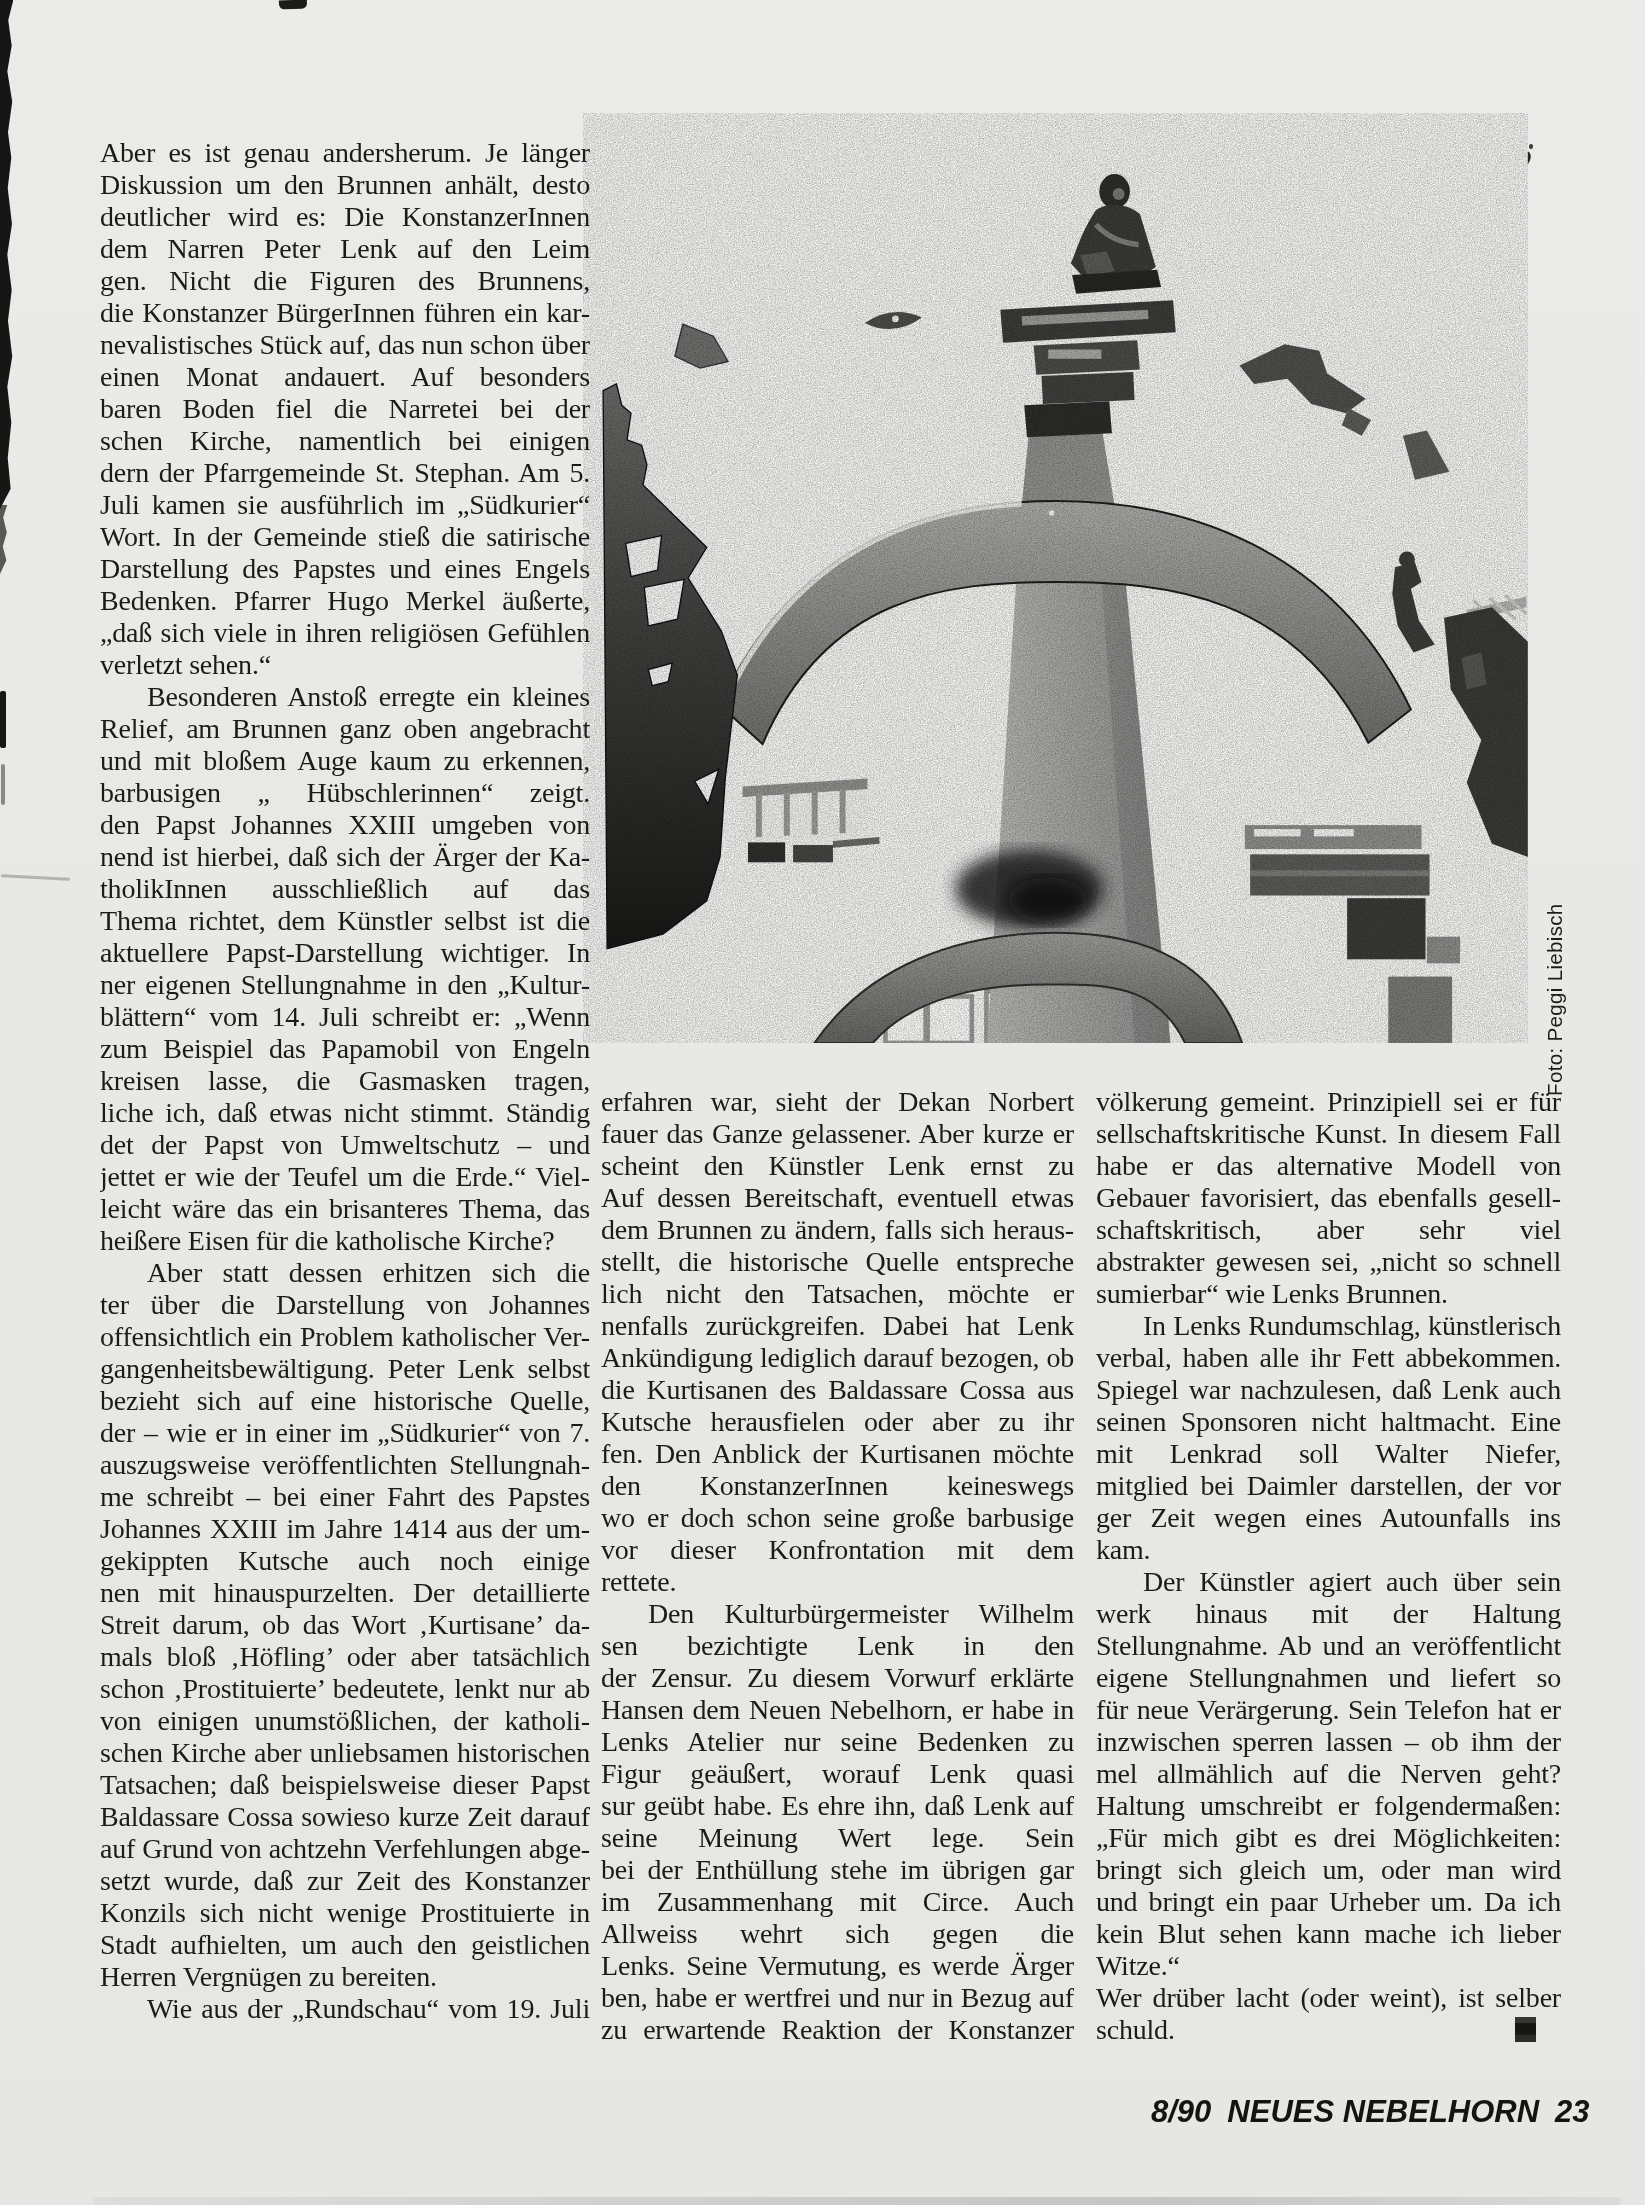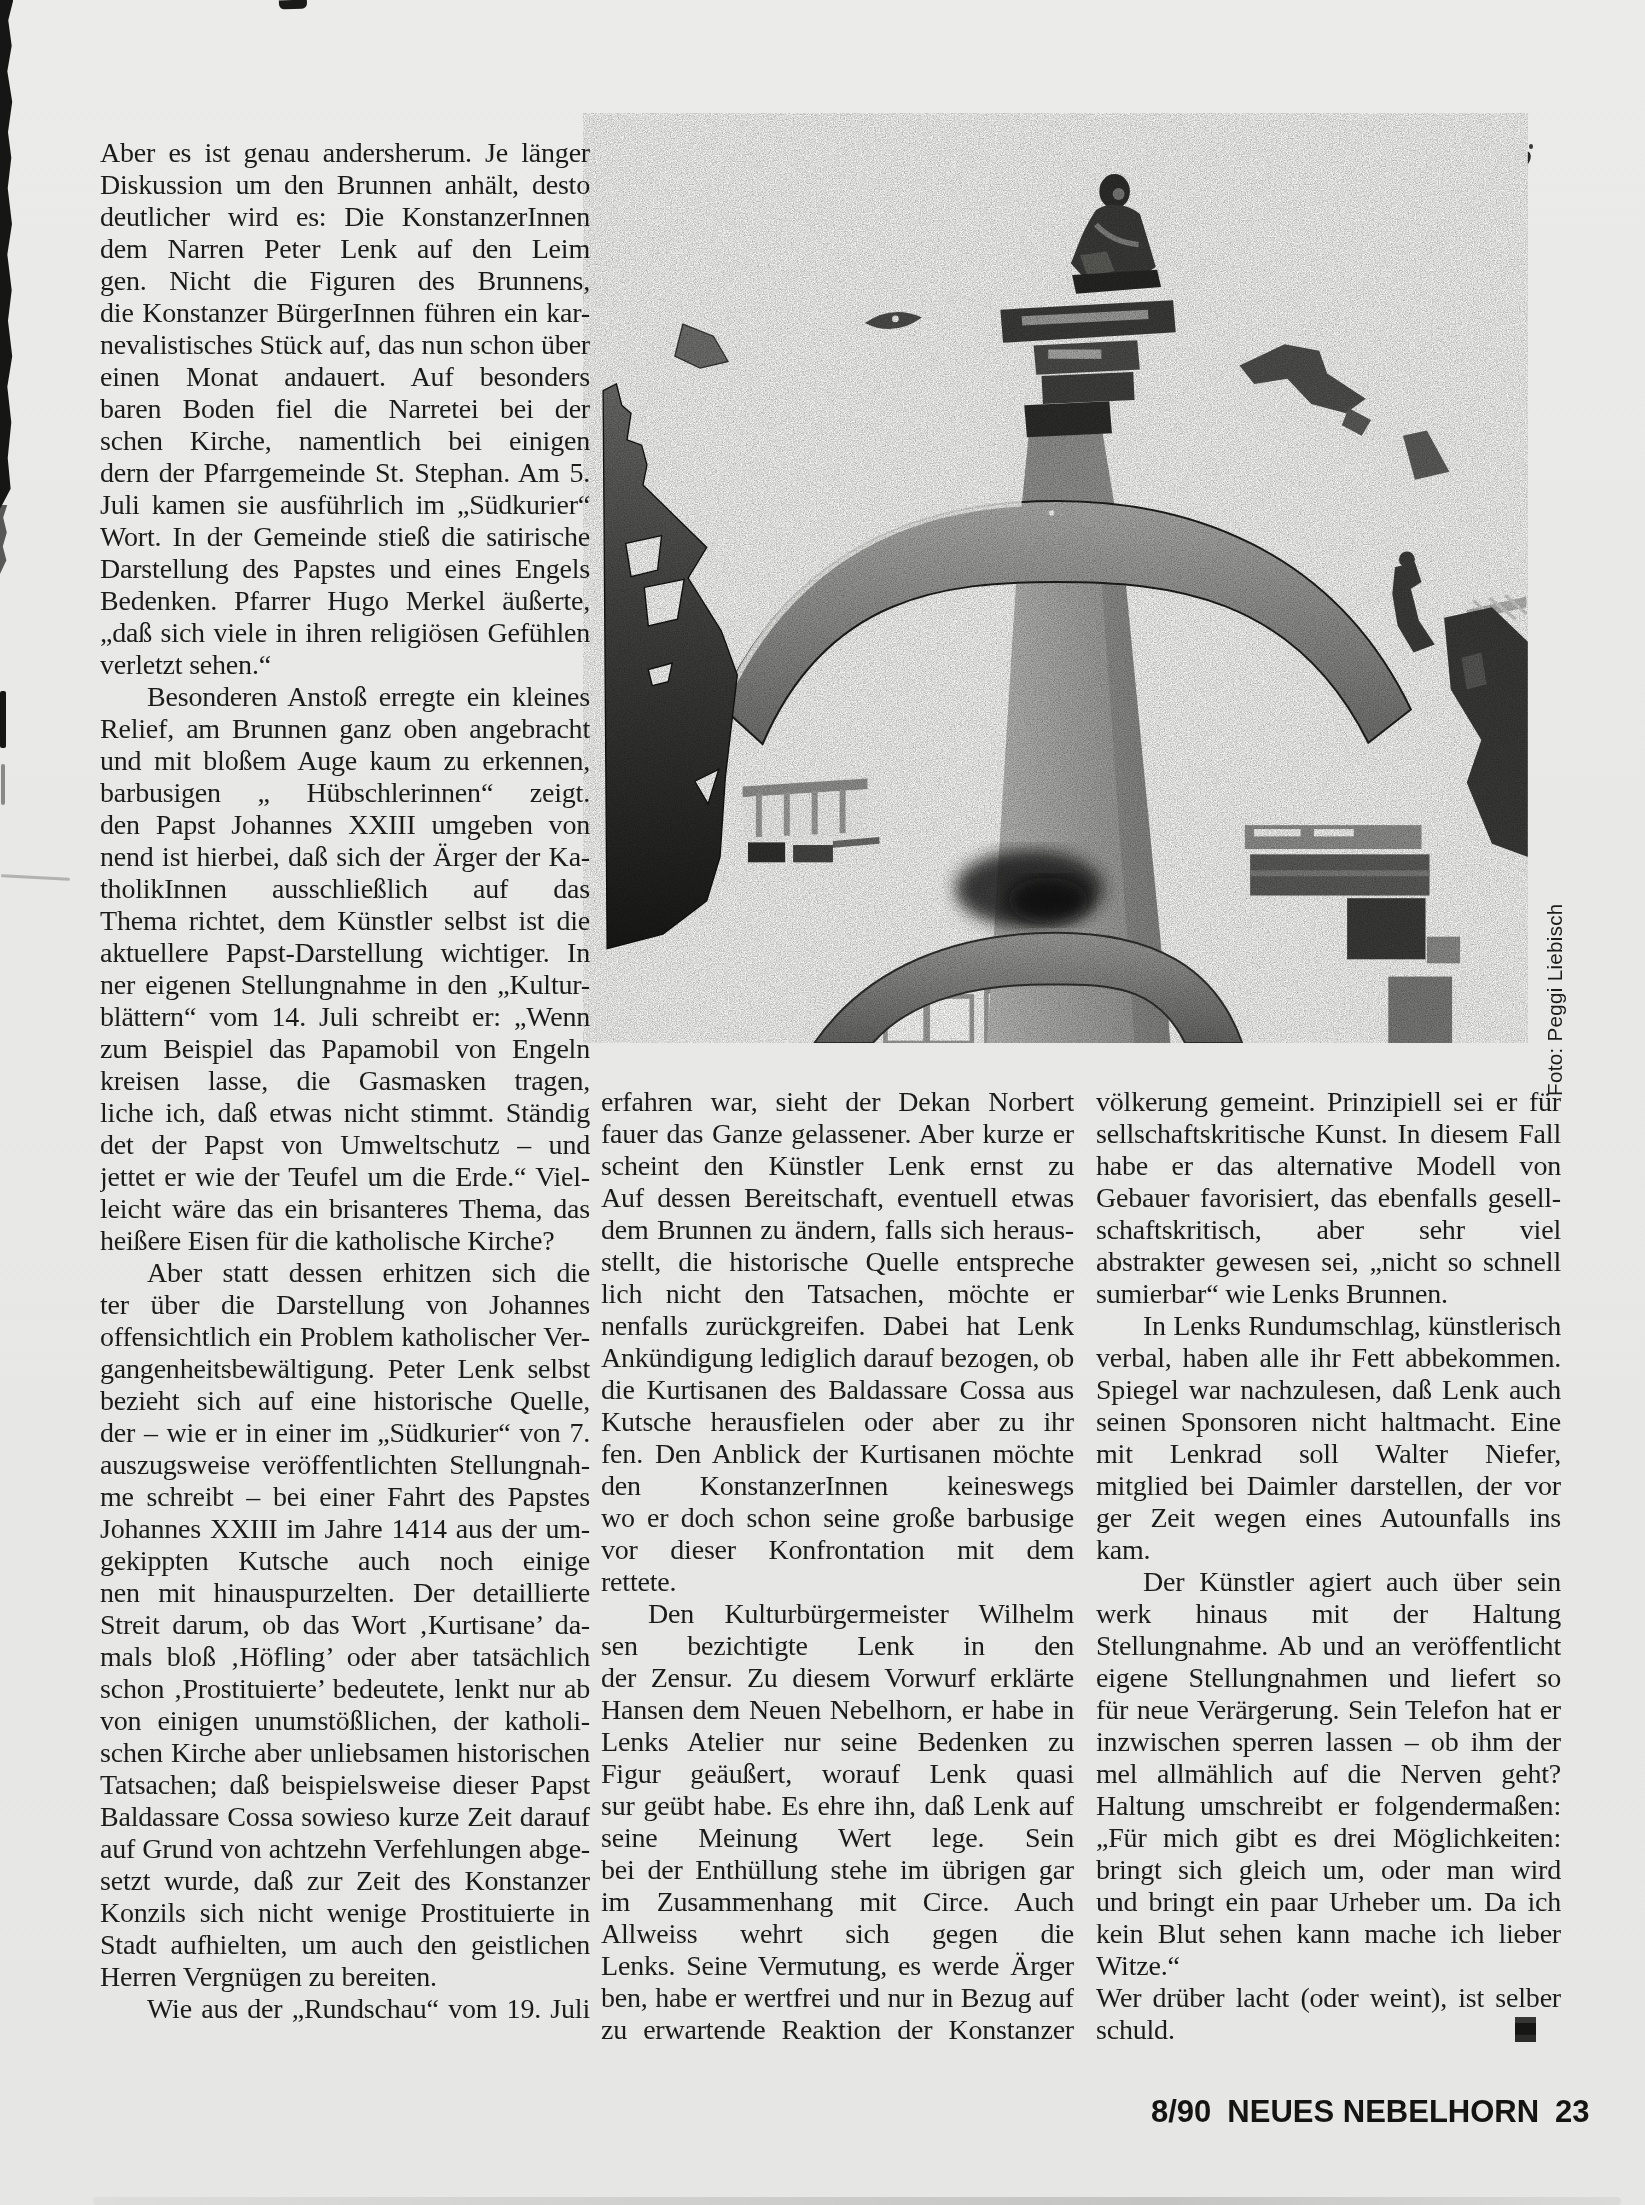--- a/index.html
+++ b/index.html
@@ -34,20 +34,21 @@
     position:absolute;left:1543px;top:1096px;width:214px;
     transform:rotate(-90deg);transform-origin:0 0;
     font-family:"Liberation Sans",sans-serif;font-size:20.6px;color:#1c1c1a;
     letter-spacing:0.3px;white-space:nowrap;
   }
   
   #footer{
     position:absolute;left:1151px;top:2094px;width:407px;text-align:right;
     font-family:"Liberation Sans",sans-serif;font-weight:bold;font-size:31px;color:#141412;
     white-space:nowrap;
+    font-style:italic;
   }
   #footer .gapL{margin-left:16px;}
   #footer .gapR{margin-right:16px;}
   
   .artifact{position:absolute;}
   #edge-top-left{
     left:0;top:0;width:13.3px;height:509px;background:#0c0c0c;opacity:.96;
     clip-path:polygon(0 0,100% 0,62% 4%,88% 9%,55% 14%,92% 20%,60% 26%,85% 31%,58% 37%,90% 44%,55% 50%,88% 57%,60% 63%,92% 70%,55% 76%,85% 83%,58% 90%,80% 96%,0 100%);
   }
   #edge-bits{

